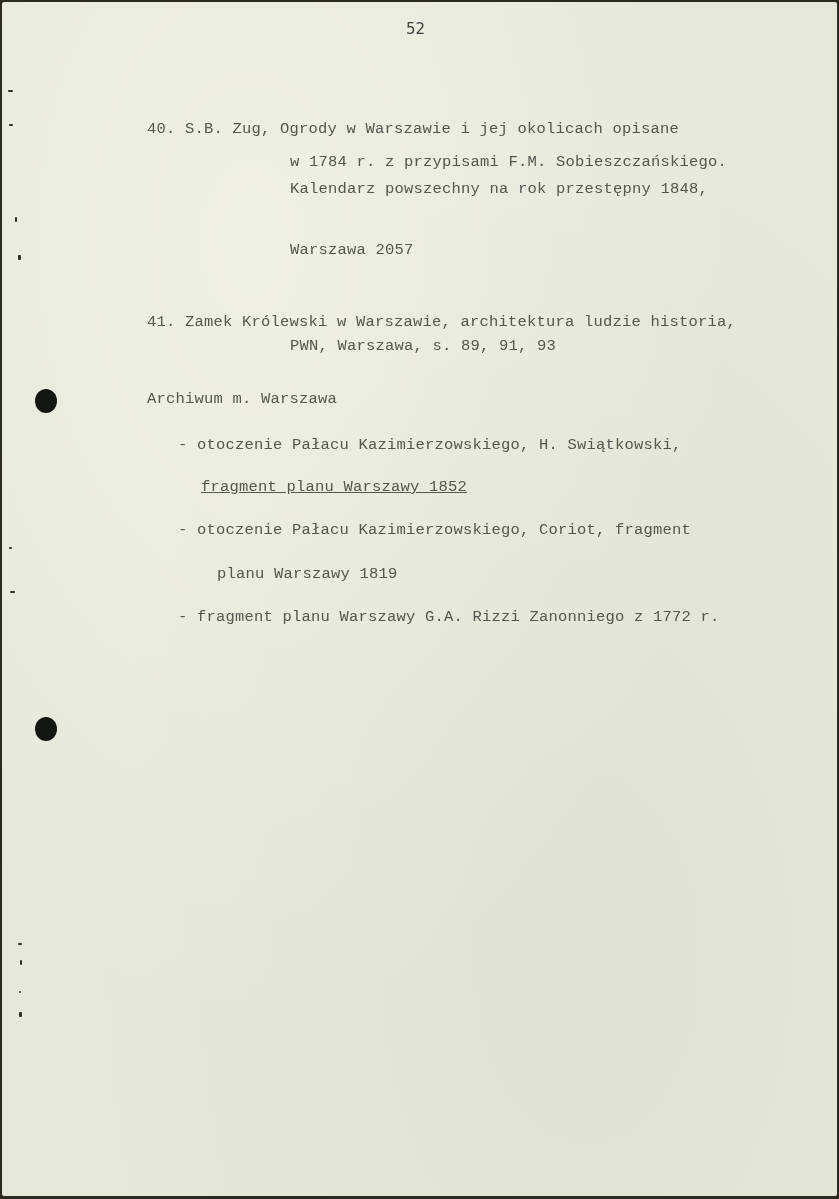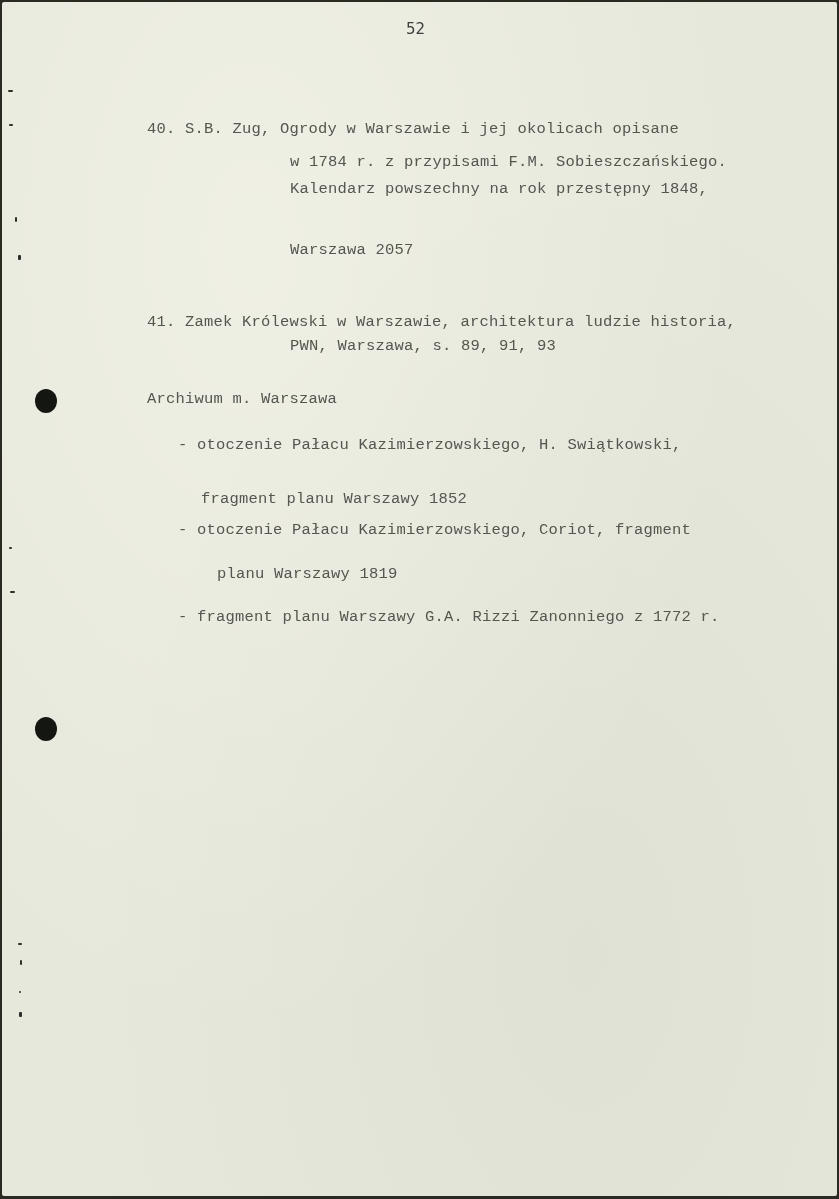--- a/index.html
+++ b/index.html
@@ -71,21 +71,21 @@
   <div>
     <div class="type" style="left:145px; top:311px;">41. Zamek Królewski w Warszawie, architektura ludzie historia,</div>
     <div class="type" style="left:288px; top:335px;">PWN, Warszawa, s. 89, 91, 93</div>
   </div>
 
   <div>
     <div class="type" style="left:145px; top:388px;">Archiwum m. Warszawa</div>
 
     <div>
       <div class="type" style="left:176px; top:434px;">- otoczenie Pałacu Kazimierzowskiego, H. Swiątkowski,</div>
-      <div class="type" style="left:199px; top:488px;">fragment planu Warszawy 1852</div>
+      <div class="type" style="left:199px; top:476px;text-decoration:underline;">fragment planu Warszawy 1852</div>
     </div>
 
     <div>
       <div class="type" style="left:176px; top:519px;">- otoczenie Pałacu Kazimierzowskiego, Coriot, fragment</div>
       <div class="type" style="left:199px; top:563px;margin-left:16px;">planu Warszawy 1819</div>
     </div>
 
     <div>
       <div class="type" style="left:176px; top:606px;">- fragment planu Warszawy G.A. Rizzi Zanonniego z 1772 r.</div>
     </div>

